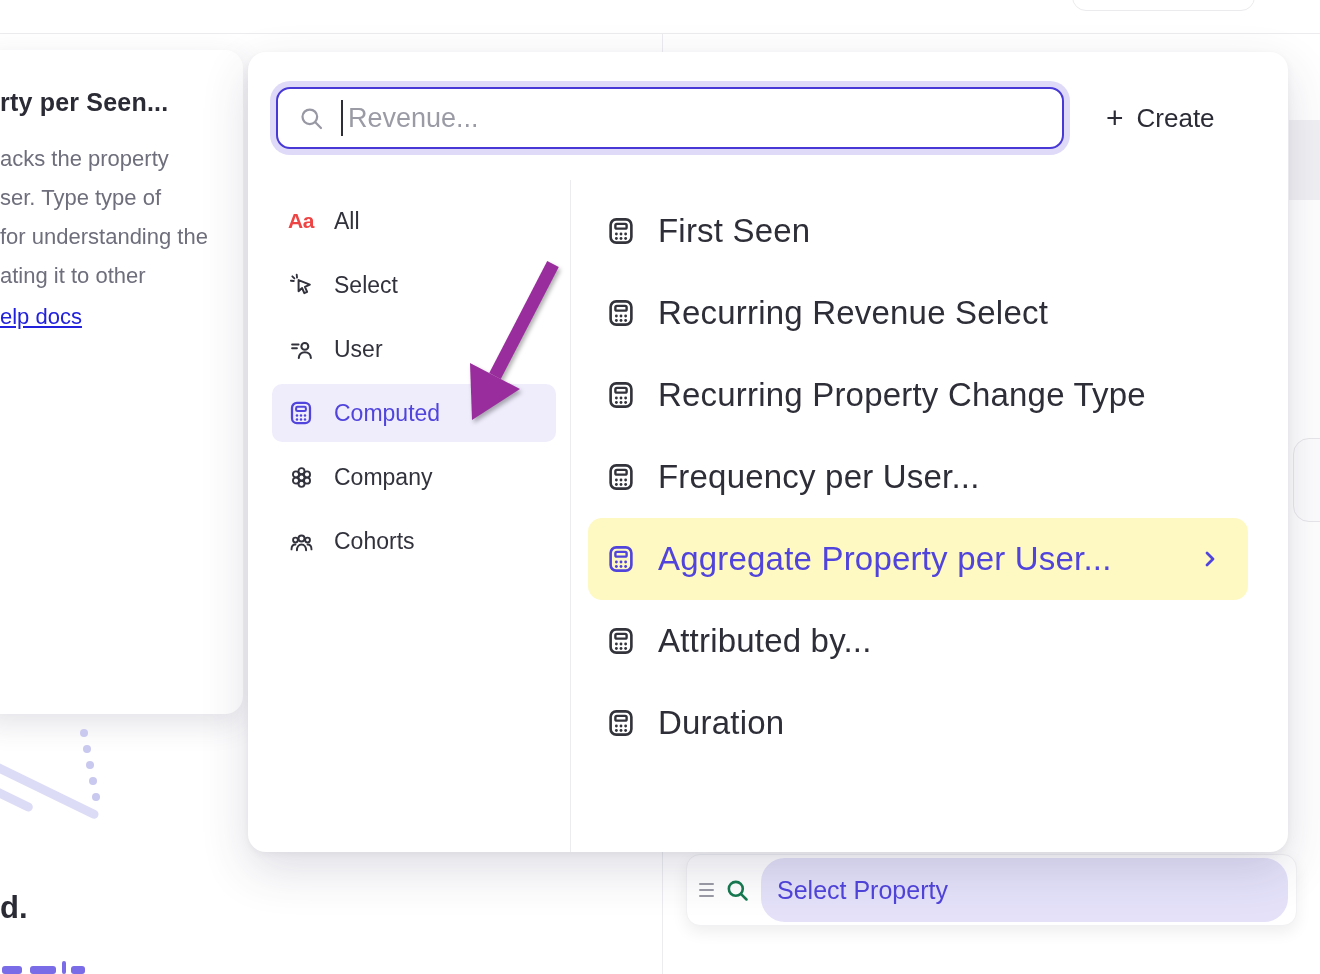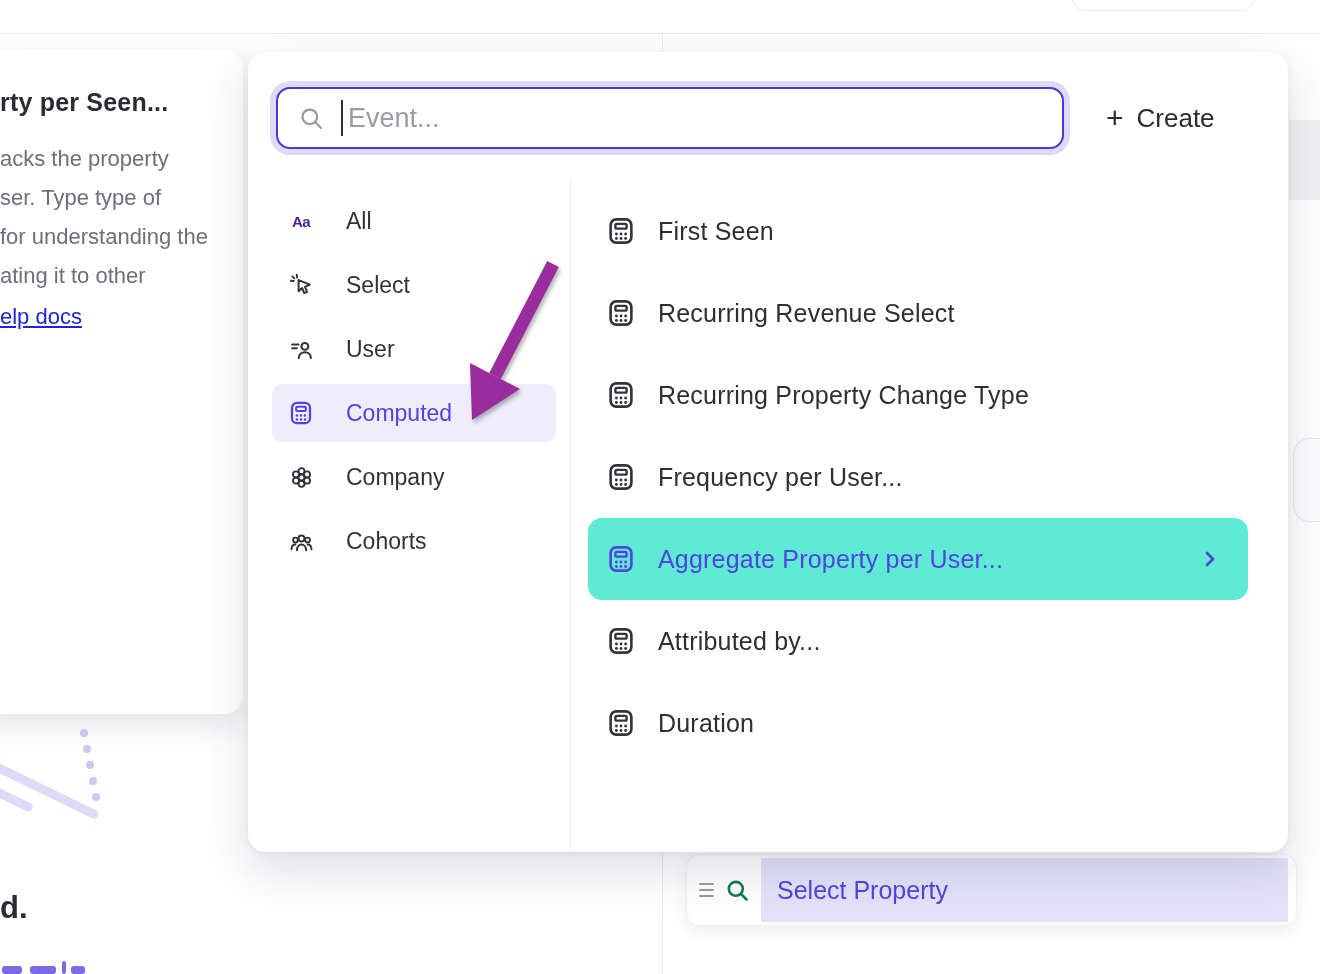--- a/index.html
+++ b/index.html
@@ -34,52 +34,52 @@
   
   .bottom-heading { left:0; top:890px; font-size:31px; font-weight:700; color:#2b2b36; }
   .frag { background:#7a6be6; border-radius:3px; }
 
   
   .select-card { left:686px; top:854px; width:611px; height:72px; background:#fff;
     border:1px solid #f1f1f3; border-radius:14px; box-shadow:0 6px 16px rgba(0,0,0,.07);
     display:flex; align-items:center; }
   .drag-handle { margin-left:12px; display:flex; flex-direction:column; gap:3.5px; }
   .drag-handle i { display:block; width:15px; height:2.2px; background:#9b9ba6; border-radius:2px; }
-  .select-pill { margin-left:10px; width:527px; height:64px; background:#e4e1f9; border-radius:0;
+  .select-pill { margin-left:10px; width:527px; height:64px; background:#e4e1f9; border-radius:24px;
     display:flex; align-items:center; padding-left:16px; color:#5044dc; font-size:25px; font-weight:500; }
 
   
   .modal { left:248px; top:52px; width:1040px; height:800px; background:#fff; border-radius:18px;
     box-shadow:0 18px 48px rgba(50,50,93,.16), 0 2px 8px rgba(0,0,0,.05); }
   .search-glow { left:22px; top:29px; width:800px; height:74px; border-radius:20px; background:#dedaf8; }
   .search-box { position:absolute; left:6px; top:6px; right:6px; bottom:6px; background:#fff;
     border:2.5px solid #4839d6; border-radius:14px; display:flex; align-items:center; padding-left:20px; }
   .caret { width:2px; height:36px; background:#2e2e38; margin-left:16px; }
   .placeholder { margin-left:5px; font-size:27px; color:#9b9ba6; }
   .create-btn { left:858px; top:46px; height:40px; display:flex; align-items:center; gap:13px;
     font-size:26px; color:#2b2b36; cursor:pointer; }
   .create-plus { font-size:30px; font-weight:400; line-height:1; }
 
   .cats { left:24px; top:140px; width:284px; }
   .cat-row { height:58px; margin-bottom:6px; display:flex; align-items:center; padding-left:16px;
     border-radius:10px; }
   .cat-row.sel { background:#efedfc; }
   .cat-icon { width:26px; height:26px; display:flex; align-items:center; justify-content:center; flex:none; }
-  .cat-label { margin-left:32px; font-size:23px; font-weight:500; color:#32323d; }
+  .cat-label { margin-left:20px; font-size:23px; font-weight:500; color:#32323d; }
   .cat-row.sel .cat-label { color:#5044dc; }
-  .aa { font-size:15px; font-weight:600; color:#4c1d95; letter-spacing:-.5px; }
+  .aa { font-size:21px; font-weight:600; color:#ef4444; letter-spacing:-.5px; }
 
   .col-divider { left:322px; top:128px; width:1px; height:672px; background:#ececef; }
 
   .props { left:340px; top:138px; width:660px; }
   .prop-row { position:relative; height:82px; display:flex; align-items:center; padding-left:18px;
     border-radius:14px; }
-  .prop-row.sel { background:#5eead4; }
+  .prop-row.sel { background:#fef9c3; }
   .prop-icon { width:30px; height:30px; flex:none; display:flex; align-items:center; justify-content:center; }
-  .prop-label { margin-left:22px; font-size:25px; font-weight:500; color:#2e2e38; letter-spacing:.2px; }
+  .prop-label { margin-left:22px; font-size:33px; font-weight:500; color:#2e2e38; letter-spacing:.2px; }
   .prop-row.sel .prop-label { color:#5044dc; }
   .prop-chevron { position:absolute; right:28px; top:50%; transform:translateY(-50%); width:20px; height:20px; }
 
   .arrow-note { left:440px; top:250px; width:140px; height:190px;
     filter:drop-shadow(2px 3px 2px rgba(0,0,0,.3)); pointer-events:none; }
 </style>
 </head>
 <body>
 
 <div class="stage">
@@ -132,21 +132,21 @@
 
   <div class="abs modal">
 
     <div class="abs search-glow">
       <div class="search-box">
         <svg width="27" height="27" viewBox="0 0 24 24">
           <circle cx="10.5" cy="10.5" r="6.5" fill="none" stroke="#9898a4" stroke-width="2"></circle>
           <line x1="15.4" y1="15.4" x2="20.4" y2="20.4" stroke="#9898a4" stroke-width="2" stroke-linecap="round"></line>
         </svg>
         <div class="caret"></div>
-        <span class="placeholder">Event...</span>
+        <span class="placeholder">Revenue...</span>
       </div>
     </div>
 
     <div class="abs create-btn">
       <span class="create-plus">+</span>
       <span>Create</span>
     </div>
 
     <div class="abs cats">
 

